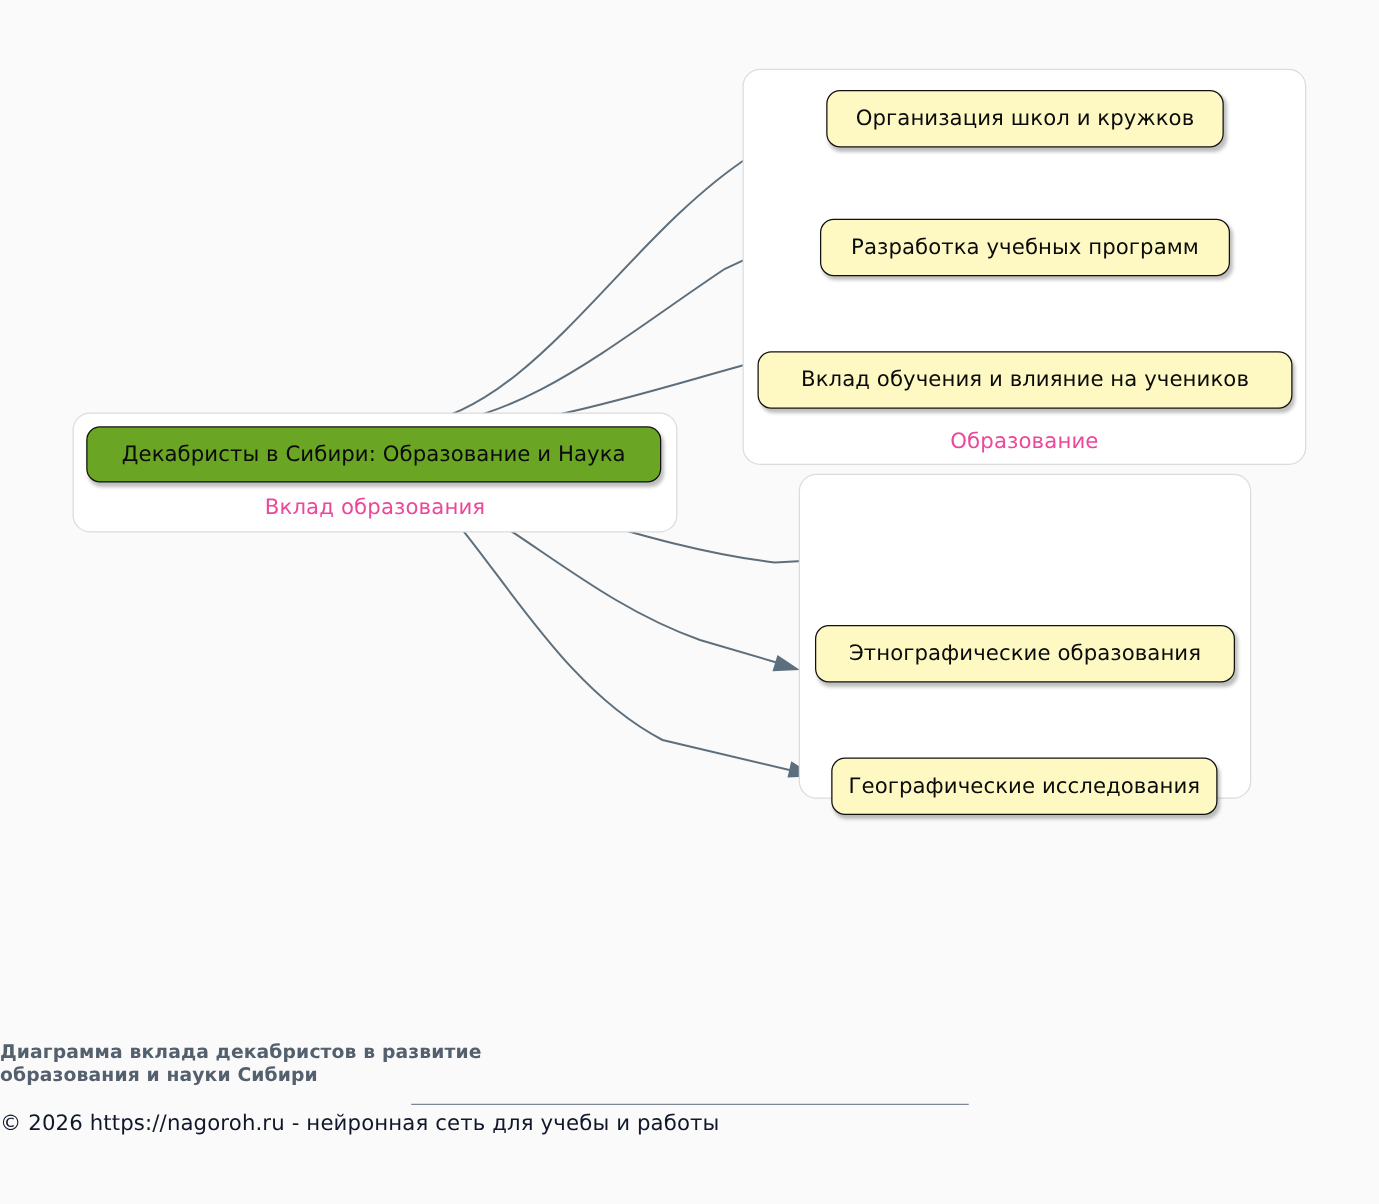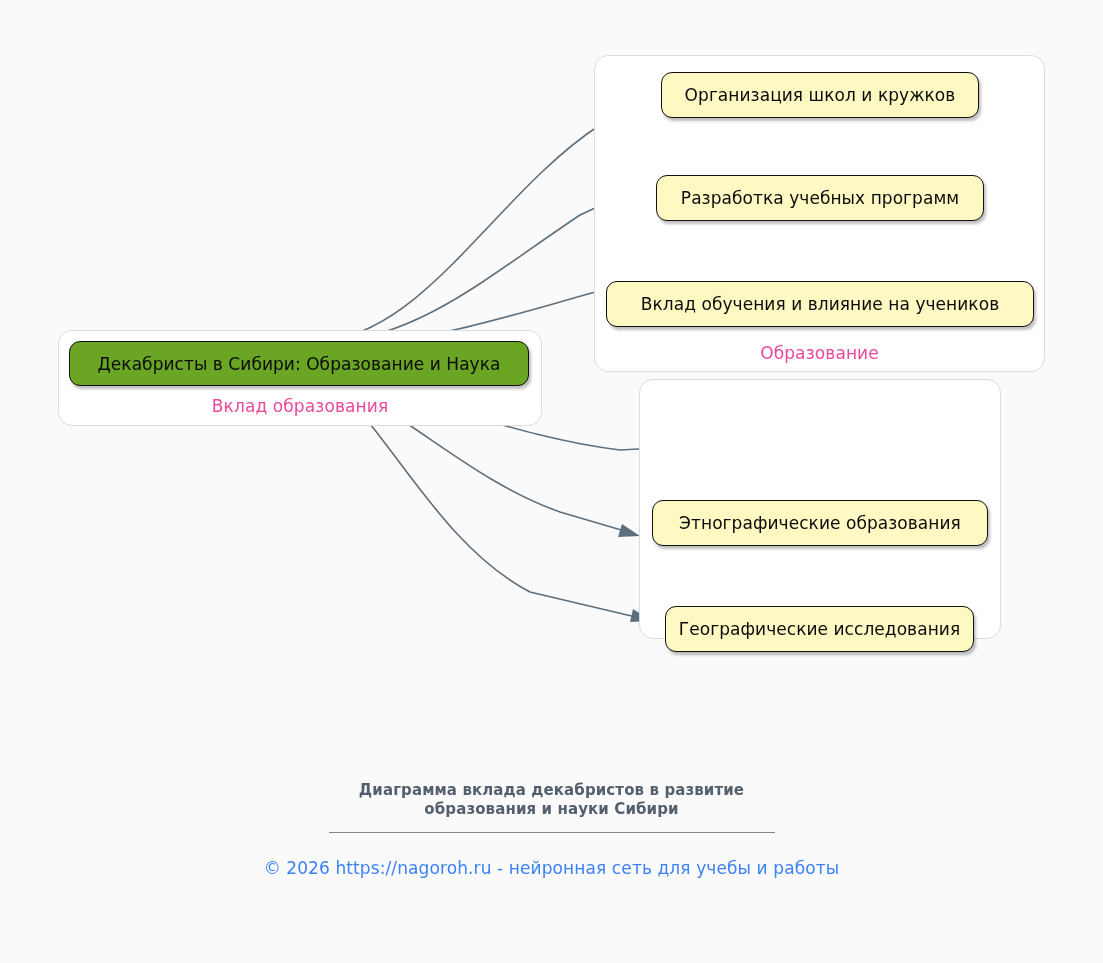--- a/index.html
+++ b/index.html
@@ -93,41 +93,41 @@
   #node-methods       { left: 606px; top: 281px; width: 428px; height: 46px; }
   #node-geography     { left: 656px; top: 394px; width: 328px; height: 46px; }
   #node-ethnography   { left: 652px; top: 500px; width: 336px; height: 46px; }
   #node-geology       { left: 665px; top: 606px; width: 309px; height: 46px; }
 
   
   #footer {
     position: absolute;
     left: 0;
     right: 0;
-    top: 781px;
-    text-align: center;
+    top: 832px;
+    text-align: left;
   }
   #footer-title {
     font-size: 15px;
     font-weight: bold;
     color: #54606e;
     line-height: 19px;
     letter-spacing: 0.1px;
     white-space: pre-line;
   }
   #footer-rule {
     width: 446px;
     height: 0;
     margin: 13px auto 0 auto;
     border-bottom: 1.5px solid #7d8894;
   }
   #footer-credit {
-    margin-top: 25px;
+    margin-top: 5px;
     font-size: 17px;
-    color: #3b82f6;
+    color: #0f172a;
     letter-spacing: 0.1px;
   }
 </style>
 </head>
 <body>
 
 <div id="diagram-canvas">
 
   <svg id="edges-layer" viewBox="0 0 1103 963" width="1103" height="963" xmlns="http://www.w3.org/2000/svg">
 

